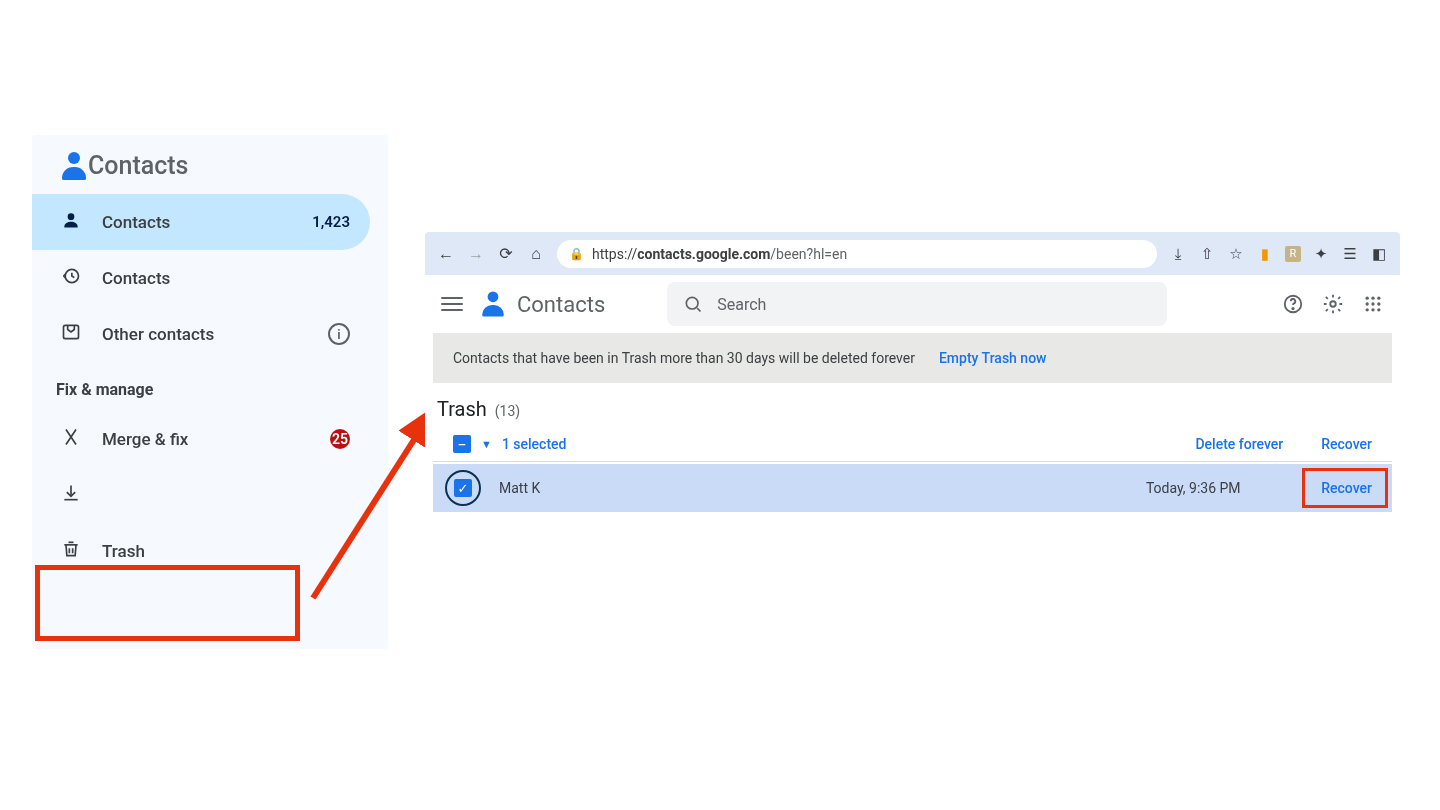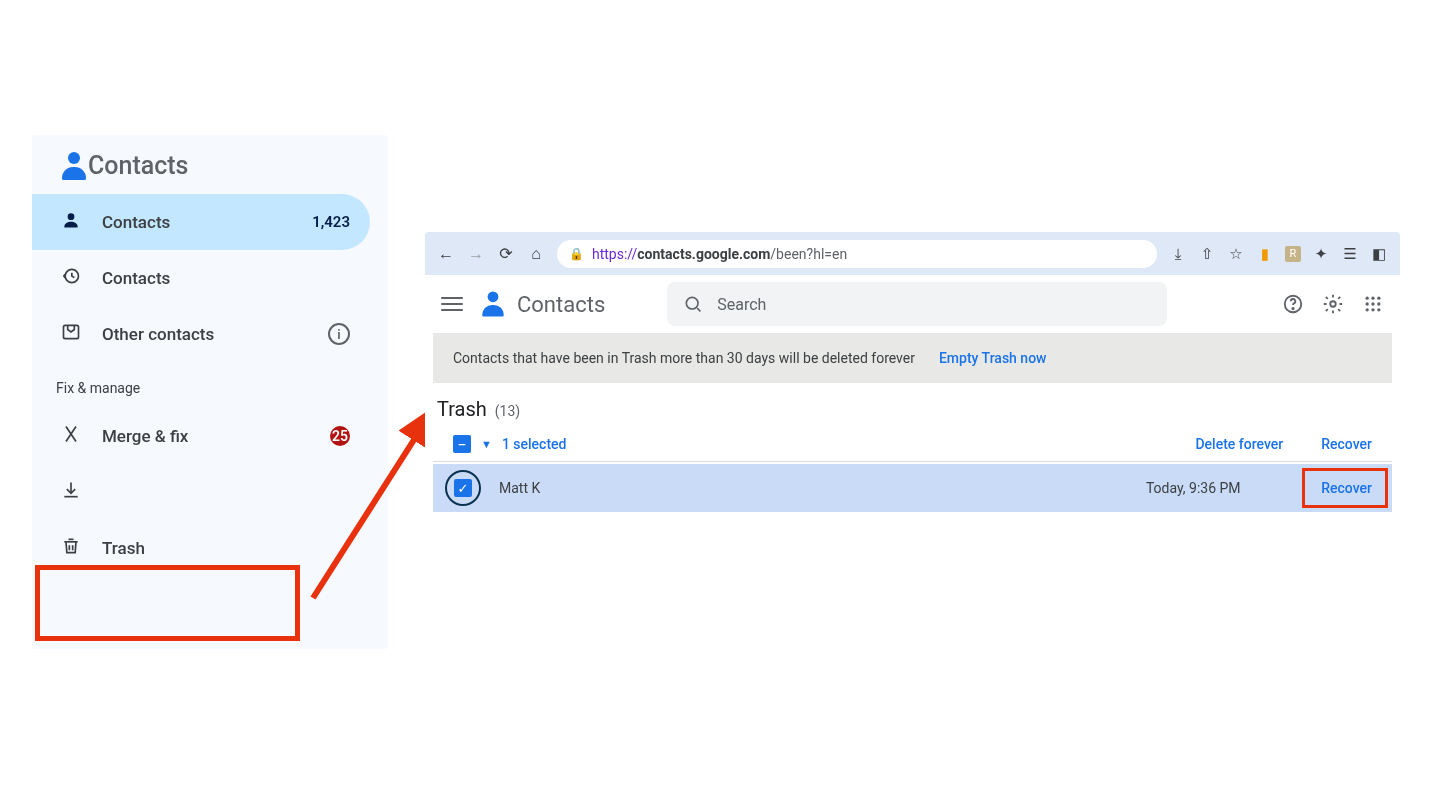--- a/index.html
+++ b/index.html
@@ -11,21 +11,21 @@
     width: 356px; height: 514px;
     background: #f6f9fe;
     border-radius: 4px;
     padding: 6px 0;
   }
   .sb-header {
     display: flex; align-items: center;
     padding: 10px 28px 14px;
     font-size: 25px; font-weight: 500; color: #5f6368;
   }
-  .sb-section-label { font-size: 14px; color: #3c4043; font-weight: 400; padding: 18px 24px 12px; }
+  .sb-section-label { font-size: 16px; color: #3c4043; font-weight: 700; padding: 18px 24px 12px; }
   .sb-item {
     display: flex; align-items: center;
     height: 56px;
     padding: 0 20px 0 28px;
     border-radius: 0 28px 28px 0;
     margin-right: 18px;
     font-size: 17px; color: #3c4043; font-weight: 500;
     cursor: pointer;
   }
   .sb-item .ic { width: 22px; text-align: center; margin-right: 20px; color: #3c4043; }
@@ -222,21 +222,21 @@
 
 <div class="browser">
   <div class="chrome-bar">
     <span class="nav-ic">←</span>
     <span class="nav-ic" style="color:#9aa0a6">→</span>
     <span class="nav-ic">⟳</span>
     <span class="nav-ic">⌂</span>
     <div class="url-box">
       <span class="lock">🔒</span>
       <span>
-        <span style="color:#6d28d9">https://</span><b>contacts.google.com</b><span style="color:#5f6368">/been?hl=en</span>
+        <span style="color:#404040">https://</span><b>contacts.google.com</b><span style="color:#5f6368">/been?hl=en</span>
       </span>
     </div>
     <div class="chrome-icons">
       <span>⤓</span>
       <span>⇧</span>
       <span>☆</span>
       <span style="color:#f29900">▮</span>
       <span style="background:#c5b487;color:#fff;border-radius:2px;font-size:11px;width:16px;height:16px">R</span>
       <span>✦</span>
       <span>☰</span>

